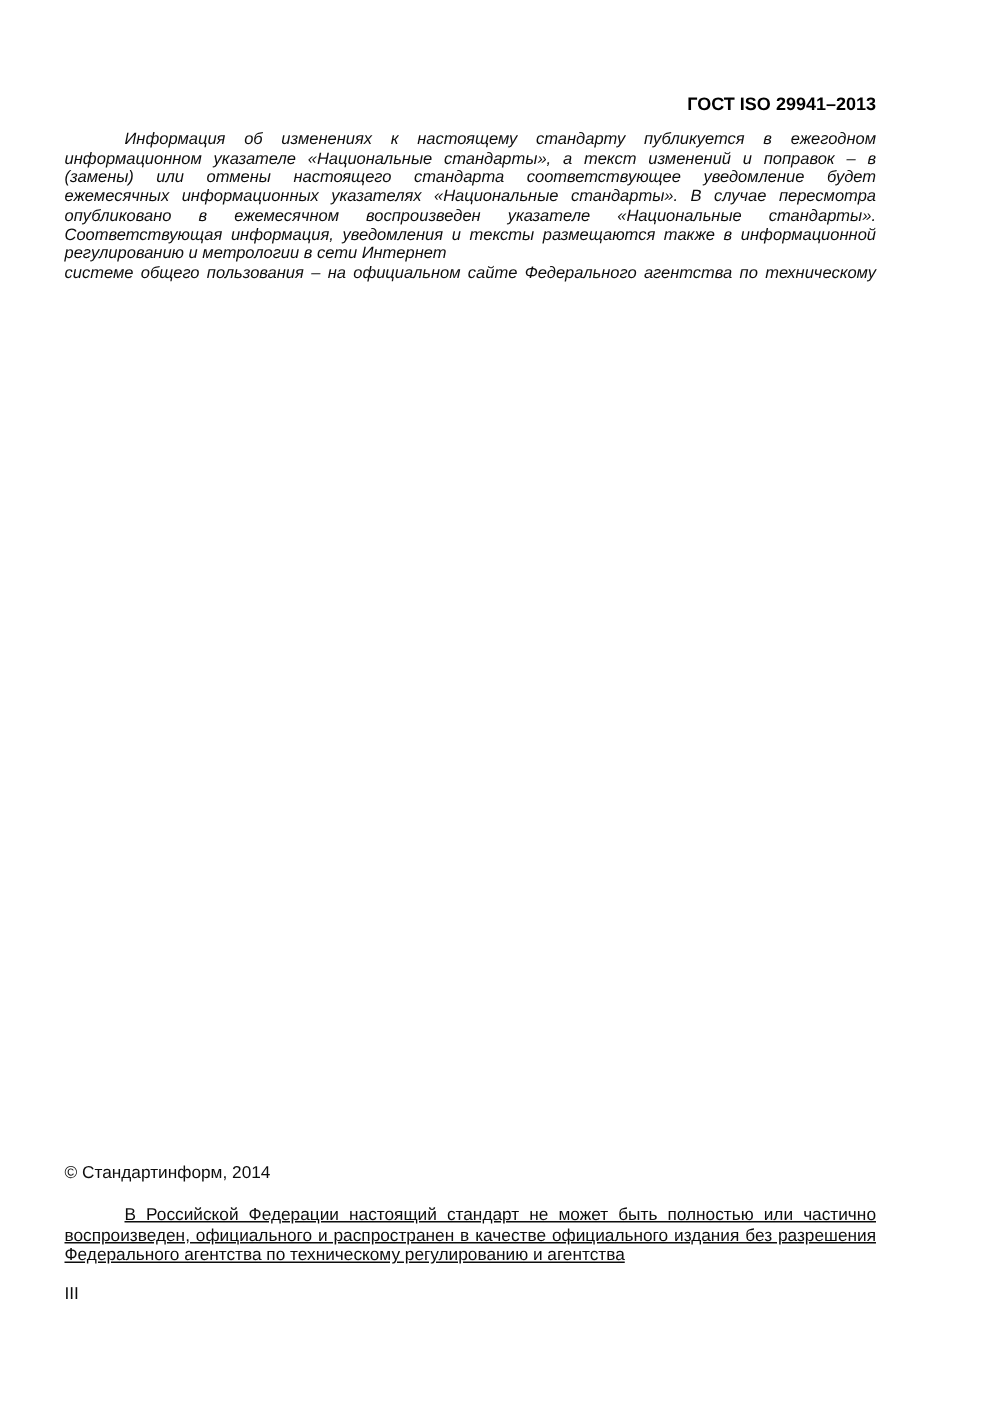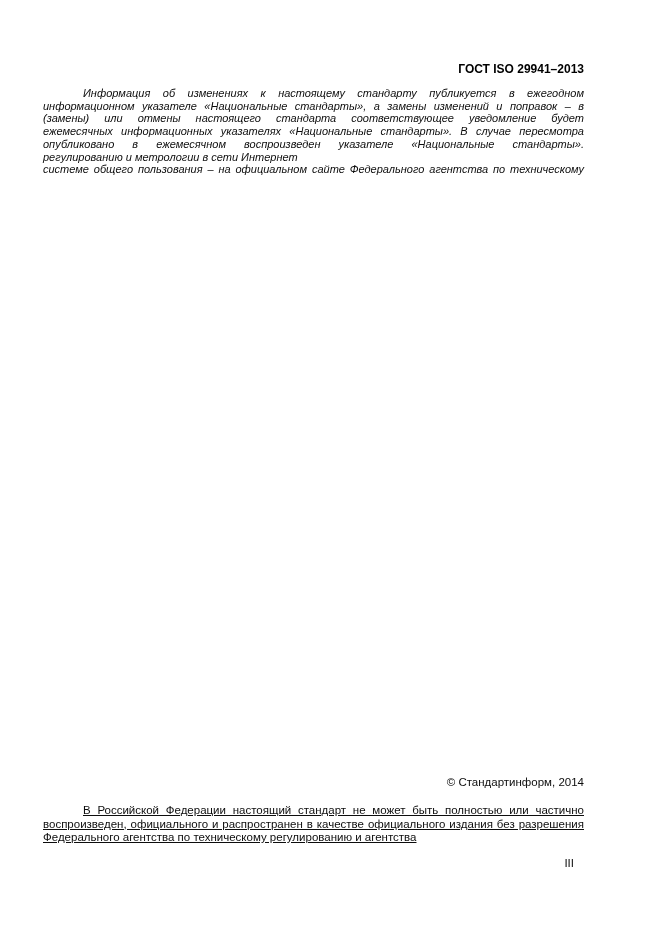--- a/index.html
+++ b/index.html
@@ -54,50 +54,50 @@
     white-space: normal;
   }
   .line.first { text-indent: 40px; }
   .line.last { text-align-last: left; }
 
   .copyright-line {
     position: absolute;
     top: 776px;
     left: 43px;
     right: 77px;
-    text-align: right;
+    text-align: left;
     font-size: 11.5px;
     line-height: 13px;
     color: #0d0d0d;
   }
 
   .page-number {
     position: absolute;
     top: 857px;
     left: 43px;
     right: 87px;
-    text-align: right;
     font-size: 11.5px;
     line-height: 13px;
     color: #0d0d0d;
   }
 </style>
 </head>
 <body>
 
 <div class="page">
 
   <div class="doc-header">ГОСТ ISO 29941–2013</div>
 
   <div class="intro-notice">
       <div class="line first">Информация об изменениях к настоящему стандарту публикуется в ежегодном</div>
-      <div class="line">информационном указателе «Национальные стандарты», а замены изменений и поправок – в</div>
+      <div class="line">информационном указателе «Национальные стандарты», а текст изменений и поправок – в</div>
       <div class="line">(замены) или отмены настоящего стандарта соответствующее уведомление будет</div>
       <div class="line">ежемесячных информационных указателях «Национальные стандарты». В случае пересмотра</div>
       <div class="line">опубликовано в ежемесячном воспроизведен указателе «Национальные стандарты».</div>
+      <div class="line">Соответствующая информация, уведомления и тексты размещаются также в информационной</div>
       <div class="line last">регулированию и метрологии в сети Интернет</div>
       <div class="line">системе общего пользования – на официальном сайте Федерального агентства по техническому</div>
     </div>
 
   <div class="copyright-line">© Стандартинформ, 2014</div>
 
   <div class="repro-notice">
       <div class="line first">В Российской Федерации настоящий стандарт не может быть полностью или частично</div>
       <div class="line">воспроизведен, официального и распространен в качестве официального издания без разрешения</div>
       <div class="line last">Федерального агентства по техническому регулированию и агентства</div>

